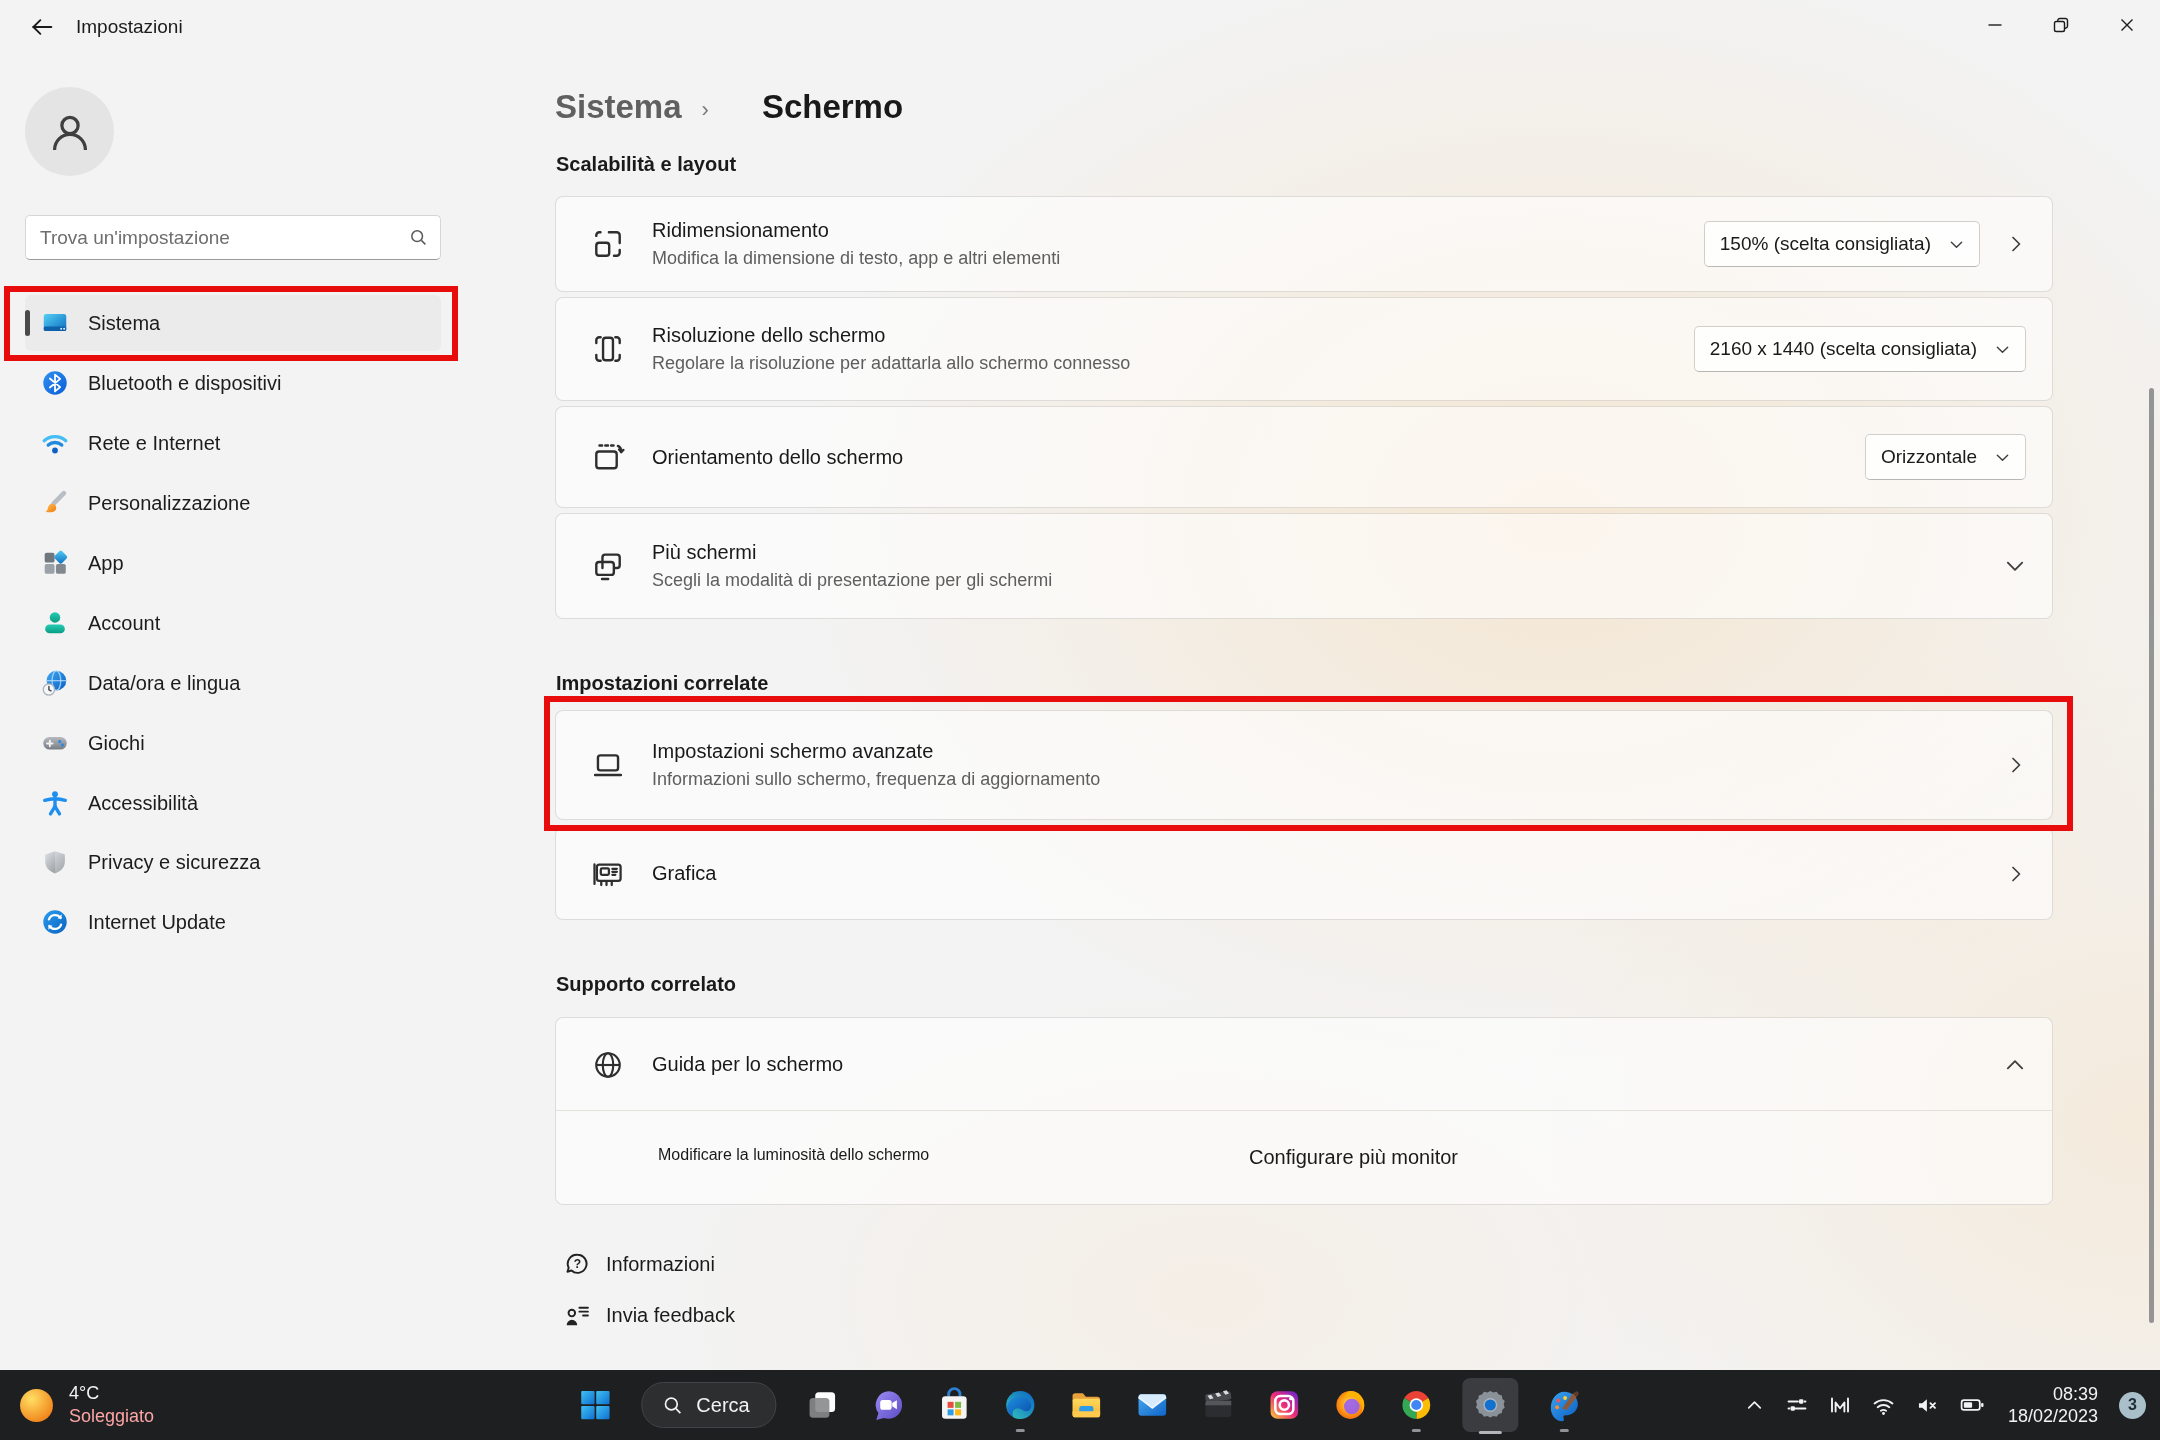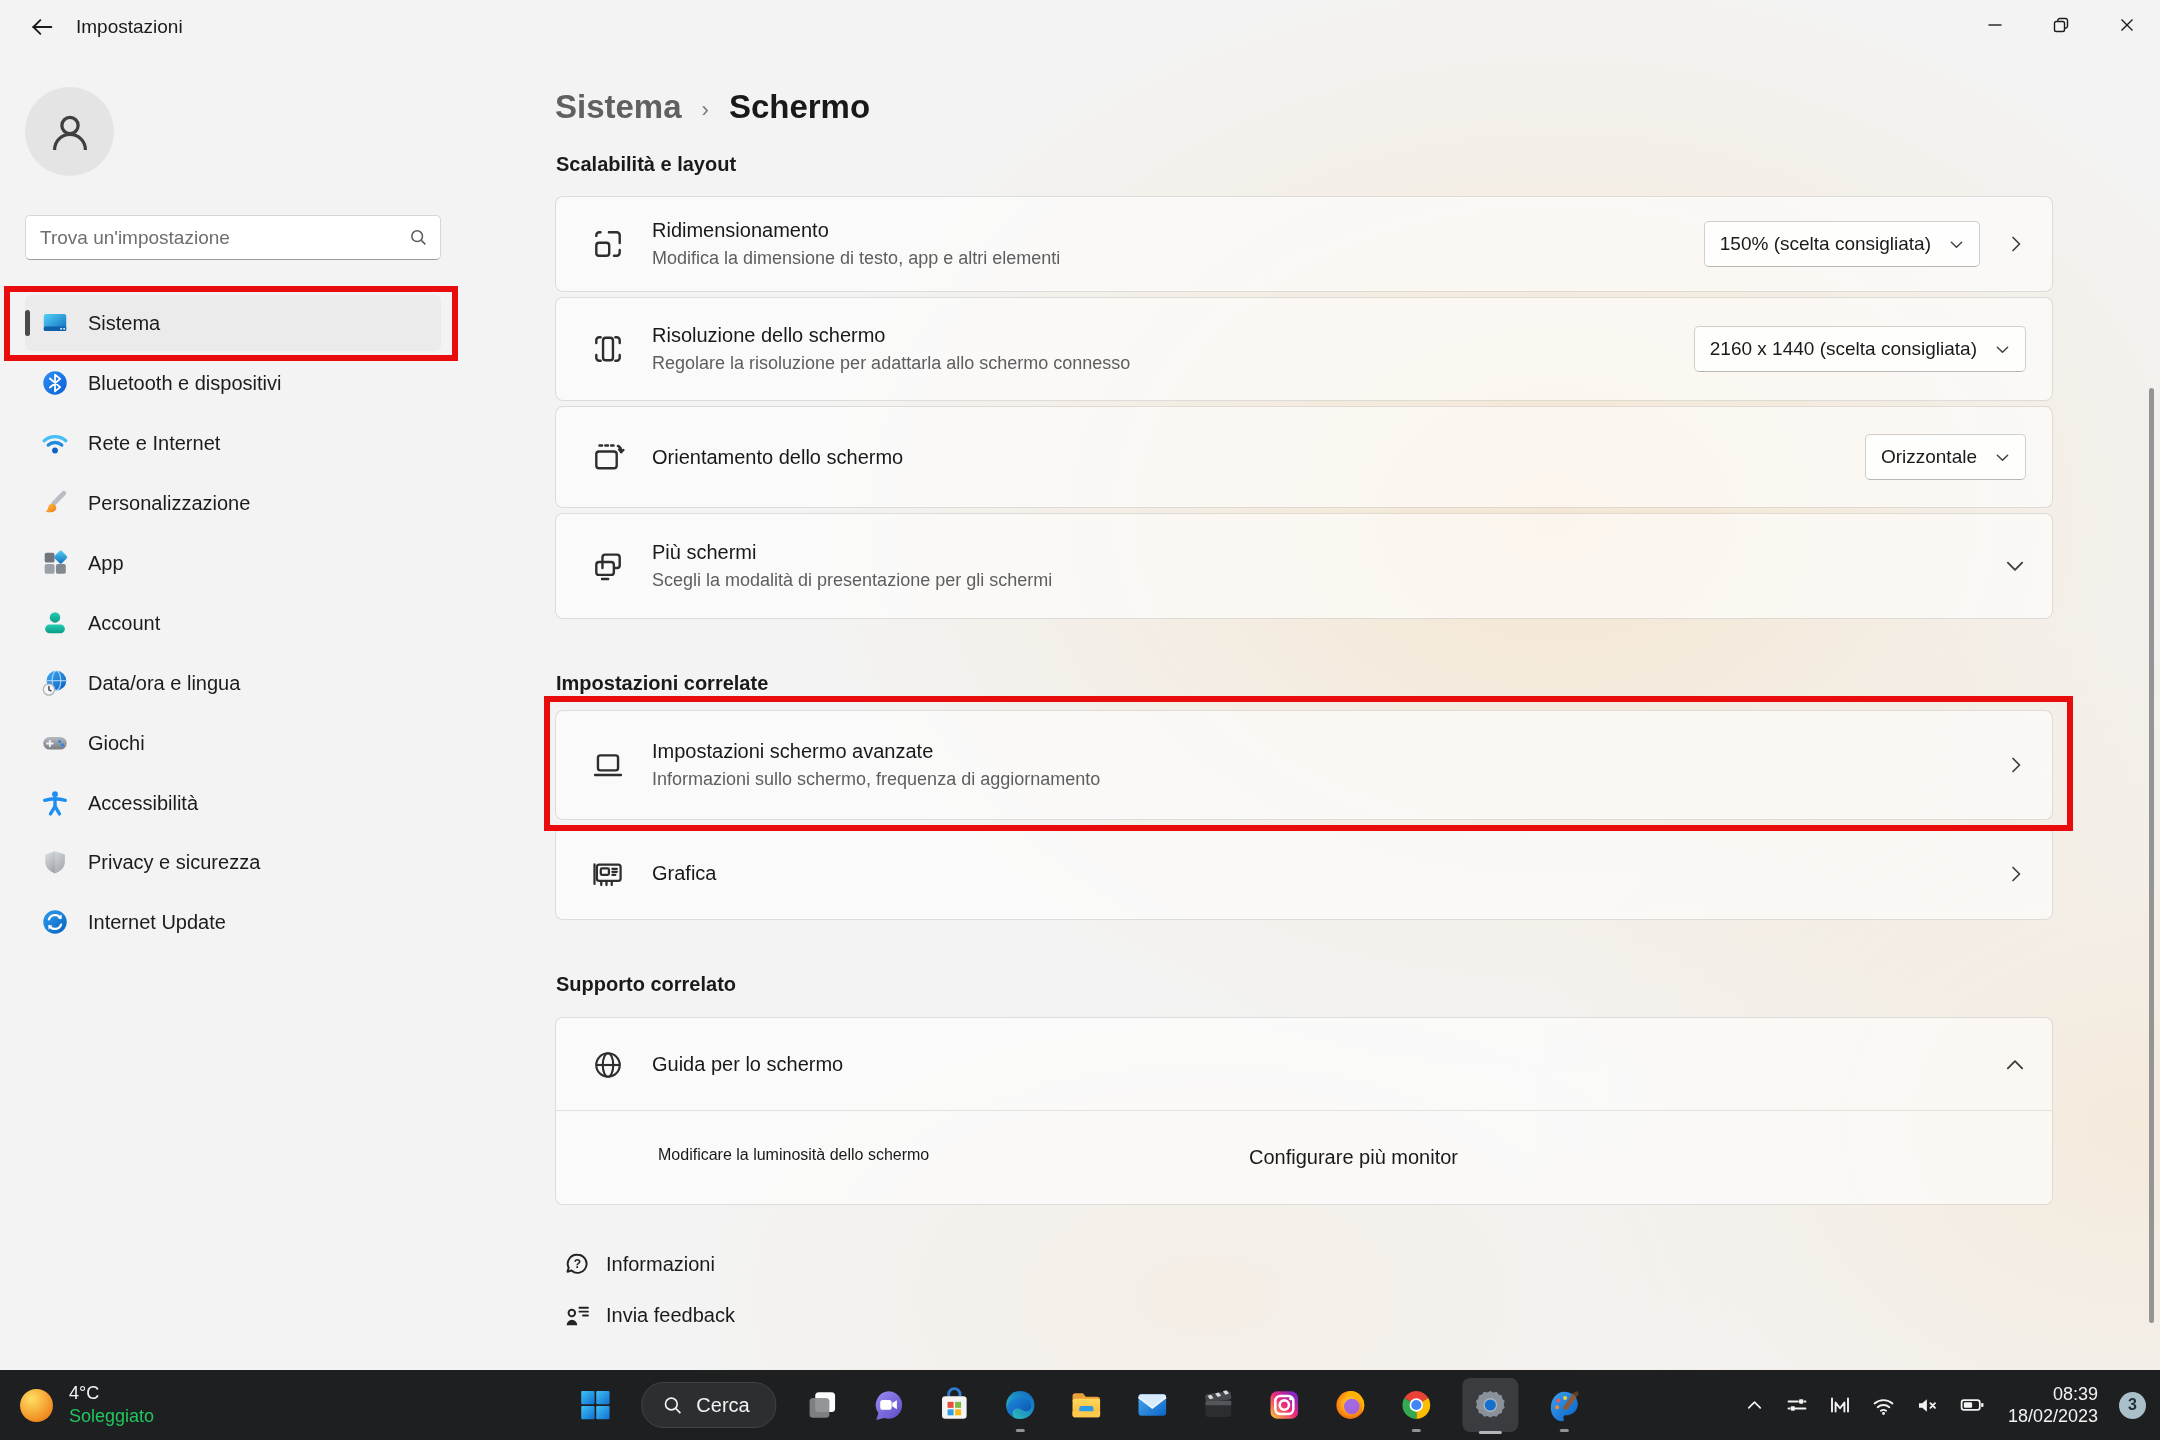--- a/index.html
+++ b/index.html
@@ -24,41 +24,41 @@
   .searchbox .mag{margin-right:12px;display:flex;}
   .nav-item{position:absolute;left:25px;width:416px;height:56px;border-radius:6px;display:flex;align-items:center;box-sizing:border-box;}
   .nav-item.selected{background:#ebebeb;}
   .nav-item.selected .accent{position:absolute;left:0px;top:15px;width:4.5px;height:26px;border-radius:3px;background:#4a4a4a;}
   .nav-icon{width:30px;height:30px;margin-left:15px;display:flex;align-items:center;justify-content:center;flex:none;}
   .nav-label{margin-left:18px;font-size:20px;color:#1c1c1c;white-space:nowrap;}
   
   .breadcrumb{position:absolute;left:555px;top:88px;display:flex;align-items:center;gap:20px;font-size:33px;font-weight:600;}
   .bc-parent{color:#606060;}
   .bc-sep{font-size:22px;color:#7a7a7a;padding-top:6px;font-weight:400;}
-  .bc-current{color:#191919;}
+  .bc-current{color:#191919;margin-left:33px;}
   .section-label{position:absolute;left:556px;font-size:20px;font-weight:700;color:#1a1a1a;}
   .card{position:absolute;left:555px;width:1498px;background:rgba(255,255,255,0.60);border:1px solid rgba(125,115,105,0.22);border-radius:8px;box-sizing:border-box;display:flex;align-items:center;}
   .card .cicon{width:36px;margin-left:34px;margin-right:26px;display:flex;flex:none;align-items:center;justify-content:center;}
   .ctext{display:flex;flex-direction:column;gap:6px;}
   .ctitle{font-size:20px;color:#191919;}
   .csub{font-size:18px;color:#5e5e5e;}
   .controls{margin-left:auto;margin-right:26px;display:flex;align-items:center;gap:26px;}
   .dropdown{display:flex;align-items:center;gap:18px;height:46px;padding:0 15px 0 15px;background:rgba(255,255,255,0.80);border:1px solid #d2cfcb;border-bottom-color:#bab7b3;border-radius:5px;font-family:Liberation Sans, sans-serif;font-size:19px;color:#1a1a1a;}
   .help-links{position:absolute;left:555px;width:1498px;}
   .hl-divider{position:absolute;left:0;top:0;width:100%;height:1px;background:#e4e1dd;}
   .footer-row{position:absolute;display:flex;align-items:center;gap:14px;font-size:20px;color:#1a1a1a;}
   .scroll-thumb{position:absolute;left:2149px;top:388px;width:5px;height:935px;border-radius:3px;background:#949494;}
   
   .red-rect{position:absolute;border:6px solid #e80c0c;box-sizing:border-box;z-index:40;}
   
   .taskbar{position:absolute;left:0;bottom:0;width:100%;height:70px;background:#1e1f21;z-index:30;}
   .tb-left{position:absolute;left:18px;top:0;height:70px;display:flex;align-items:center;gap:14px;}
   .weather-text{display:flex;flex-direction:column;gap:2px;line-height:21px;}
   .w-temp{font-size:18px;color:#f2f2f2;}
-  .w-cond{font-size:18px;color:#22c55e;}
+  .w-cond{font-size:18px;color:#fca5a5;}
   .tb-center{position:absolute;left:50%;transform:translateX(-50%);top:0;height:70px;display:flex;align-items:center;gap:26px;}
   .tb-item{position:relative;width:40px;height:56px;display:flex;align-items:center;justify-content:center;flex:none;}
   .tb-item .dot{position:absolute;left:50%;transform:translateX(-50%);bottom:1px;width:9px;height:3.5px;border-radius:2px;background:#8f9398;}
   .tb-item.active{width:56px;background:#3a3c3f;border-radius:8px;height:54px;}
   .tb-item.active .pill{position:absolute;left:50%;transform:translateX(-50%);bottom:-2px;width:23px;height:3.5px;border-radius:2px;background:#b2b6ba;}
   .search-pill{height:44px;border-radius:22px;background:#2d2e30;border:1px solid #424346;display:flex;align-items:center;gap:13px;padding:0 26px 0 20px;flex:none;}
   .search-pill span{font-size:20px;color:#f2f2f2;}
   .tb-right{position:absolute;right:14px;top:0;height:70px;display:flex;align-items:center;gap:19px;}
   .clock{display:flex;flex-direction:column;align-items:flex-end;gap:1px;line-height:21px;margin-left:4px;}
   .clock .time,.clock .date{font-size:18px;color:#f3f3f3;}

